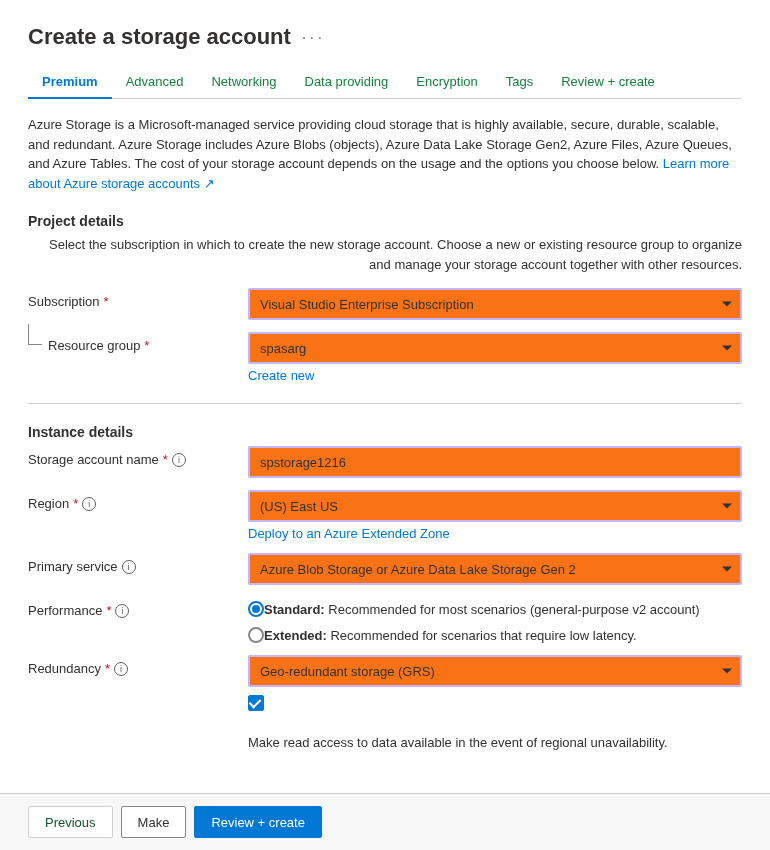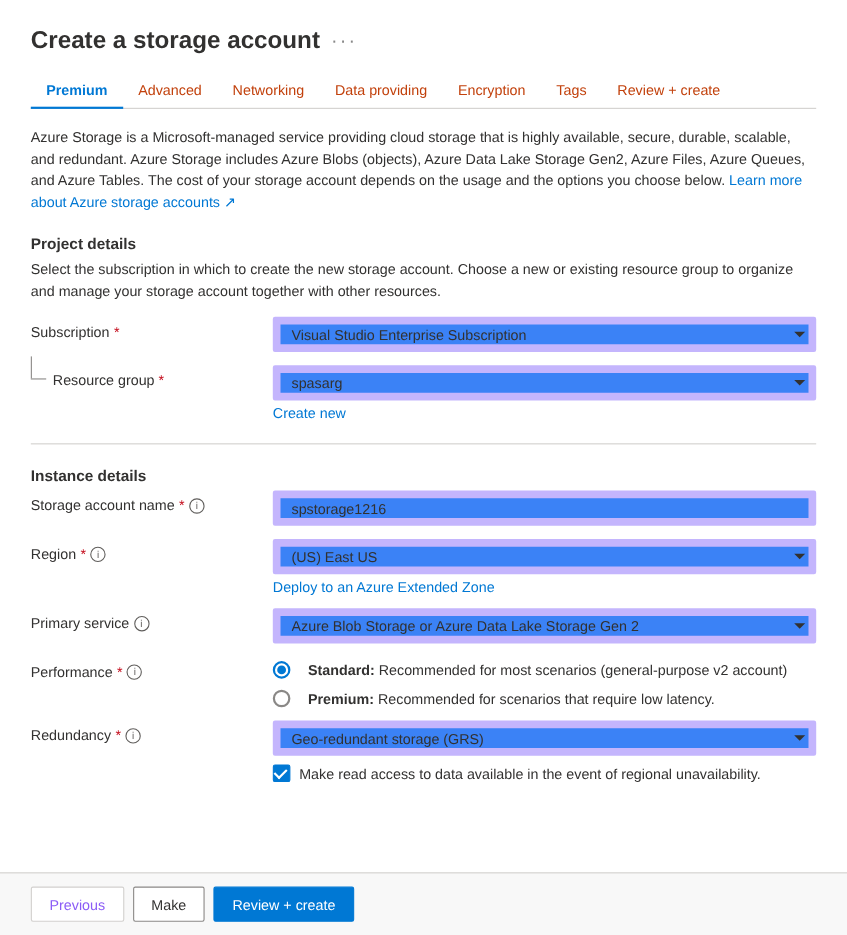--- a/index.html
+++ b/index.html
@@ -38,21 +38,21 @@
     .tab-nav {
       display: flex;
       border-bottom: 1px solid #d2d0ce;
       margin-bottom: 16px;
       gap: 0;
     }
     .tab-item {
       padding: 8px 14px;
       font-size: 13px;
       cursor: pointer;
-      color: #c2410c;
+      color: #15803d;
       border-bottom: 2px solid transparent;
       margin-bottom: -1px;
       white-space: nowrap;
     }
     .tab-item.active {
       border-bottom: 2px solid #0078d4;
       color: #0078d4;
       font-weight: 600;
     }
     
@@ -71,20 +71,21 @@
       font-size: 14px;
       font-weight: 700;
       margin-bottom: 6px;
       color: #323130;
     }
     .section-desc {
       font-size: 13px;
       color: #323130;
       margin-bottom: 14px;
       line-height: 1.5;
+      text-align: right;
     }
     
     .form-section {
       margin-bottom: 20px;
     }
     .form-row {
       display: flex;
       align-items: flex-start;
       margin-bottom: 12px;
       min-height: 32px;
@@ -113,26 +114,26 @@
       cursor: pointer;
       flex-shrink: 0;
       margin-top: 1px;
     }
     .form-control-wrap {
       flex: 1;
     }
     .select-box, .text-input {
       width: 100%;
       height: 32px;
-      border: 7px solid #c4b5fd;
+      border: 2px solid #c4b5fd;
       border-radius: 2px;
       padding: 0 10px;
       font-size: 13px;
       color: #323130;
-      background: #3b82f6;
+      background: #f97316;
       appearance: none;
       -webkit-appearance: none;
       cursor: pointer;
       outline: none;
     }
     .select-wrapper {
       position: relative;
       width: 100%;
     }
     .select-wrapper::after {
@@ -189,21 +190,21 @@
     
     .radio-group {
       display: flex;
       flex-direction: column;
       gap: 10px;
       padding-top: 4px;
     }
     .radio-option {
       display: flex;
       align-items: flex-end;
-      gap: 16px;
+      gap: 0;
       font-size: 13px;
       cursor: pointer;
     }
     .radio-circle {
       width: 16px;
       height: 16px;
       border-radius: 50%;
       border: 2px solid #0078d4;
       display: flex;
       align-items: center;
@@ -217,24 +218,25 @@
       border-radius: 50%;
       background: #0078d4;
     }
     .radio-circle.empty {
       border-color: #8a8886;
     }
     .radio-label strong { font-weight: 600; }
     
     .checkbox-row {
       display: flex;
-      align-items: center;
-      gap: 8px;
+      align-items: flex-start;
+      gap: 24px;
       margin-top: 8px;
       font-size: 13px;
+      flex-direction: column;
     }
     .checkbox-box {
       width: 16px;
       height: 16px;
       background: #0078d4;
       border: 1px solid #0078d4;
       border-radius: 2px;
       display: flex;
       align-items: center;
       justify-content: center;
@@ -268,21 +270,21 @@
       border: 1px solid #8a8886;
       background: #fff;
       color: #323130;
     }
     .btn-primary {
       background: #0078d4;
       color: #fff;
       border-color: #0078d4;
     }
     .btn-disabled {
-      color: #8b5cf6;
+      color: #14532d;
       border-color: #d2d0ce;
       cursor: default;
     }
     .divider {
       height: 1px;
       background: #d2d0ce;
       margin: 20px 0;
     }
     .text-input {
       cursor: text;
@@ -408,21 +410,21 @@
           <label class="radio-option">
             <div class="radio-circle filled"></div>
             <span class="radio-label">
               <strong>Standard:</strong>
               <span>Recommended for most scenarios (general-purpose v2 account)</span>
             </span>
           </label>
           <label class="radio-option">
             <div class="radio-circle empty"></div>
             <span class="radio-label">
-              <strong>Premium:</strong>
+              <strong>Extended:</strong>
               <span>Recommended for scenarios that require low latency.</span>
             </span>
           </label>
         </div>
       </div>
     </div>
 
     <div class="form-row">
       <div class="form-label">
         <span>Redundancy</span>

